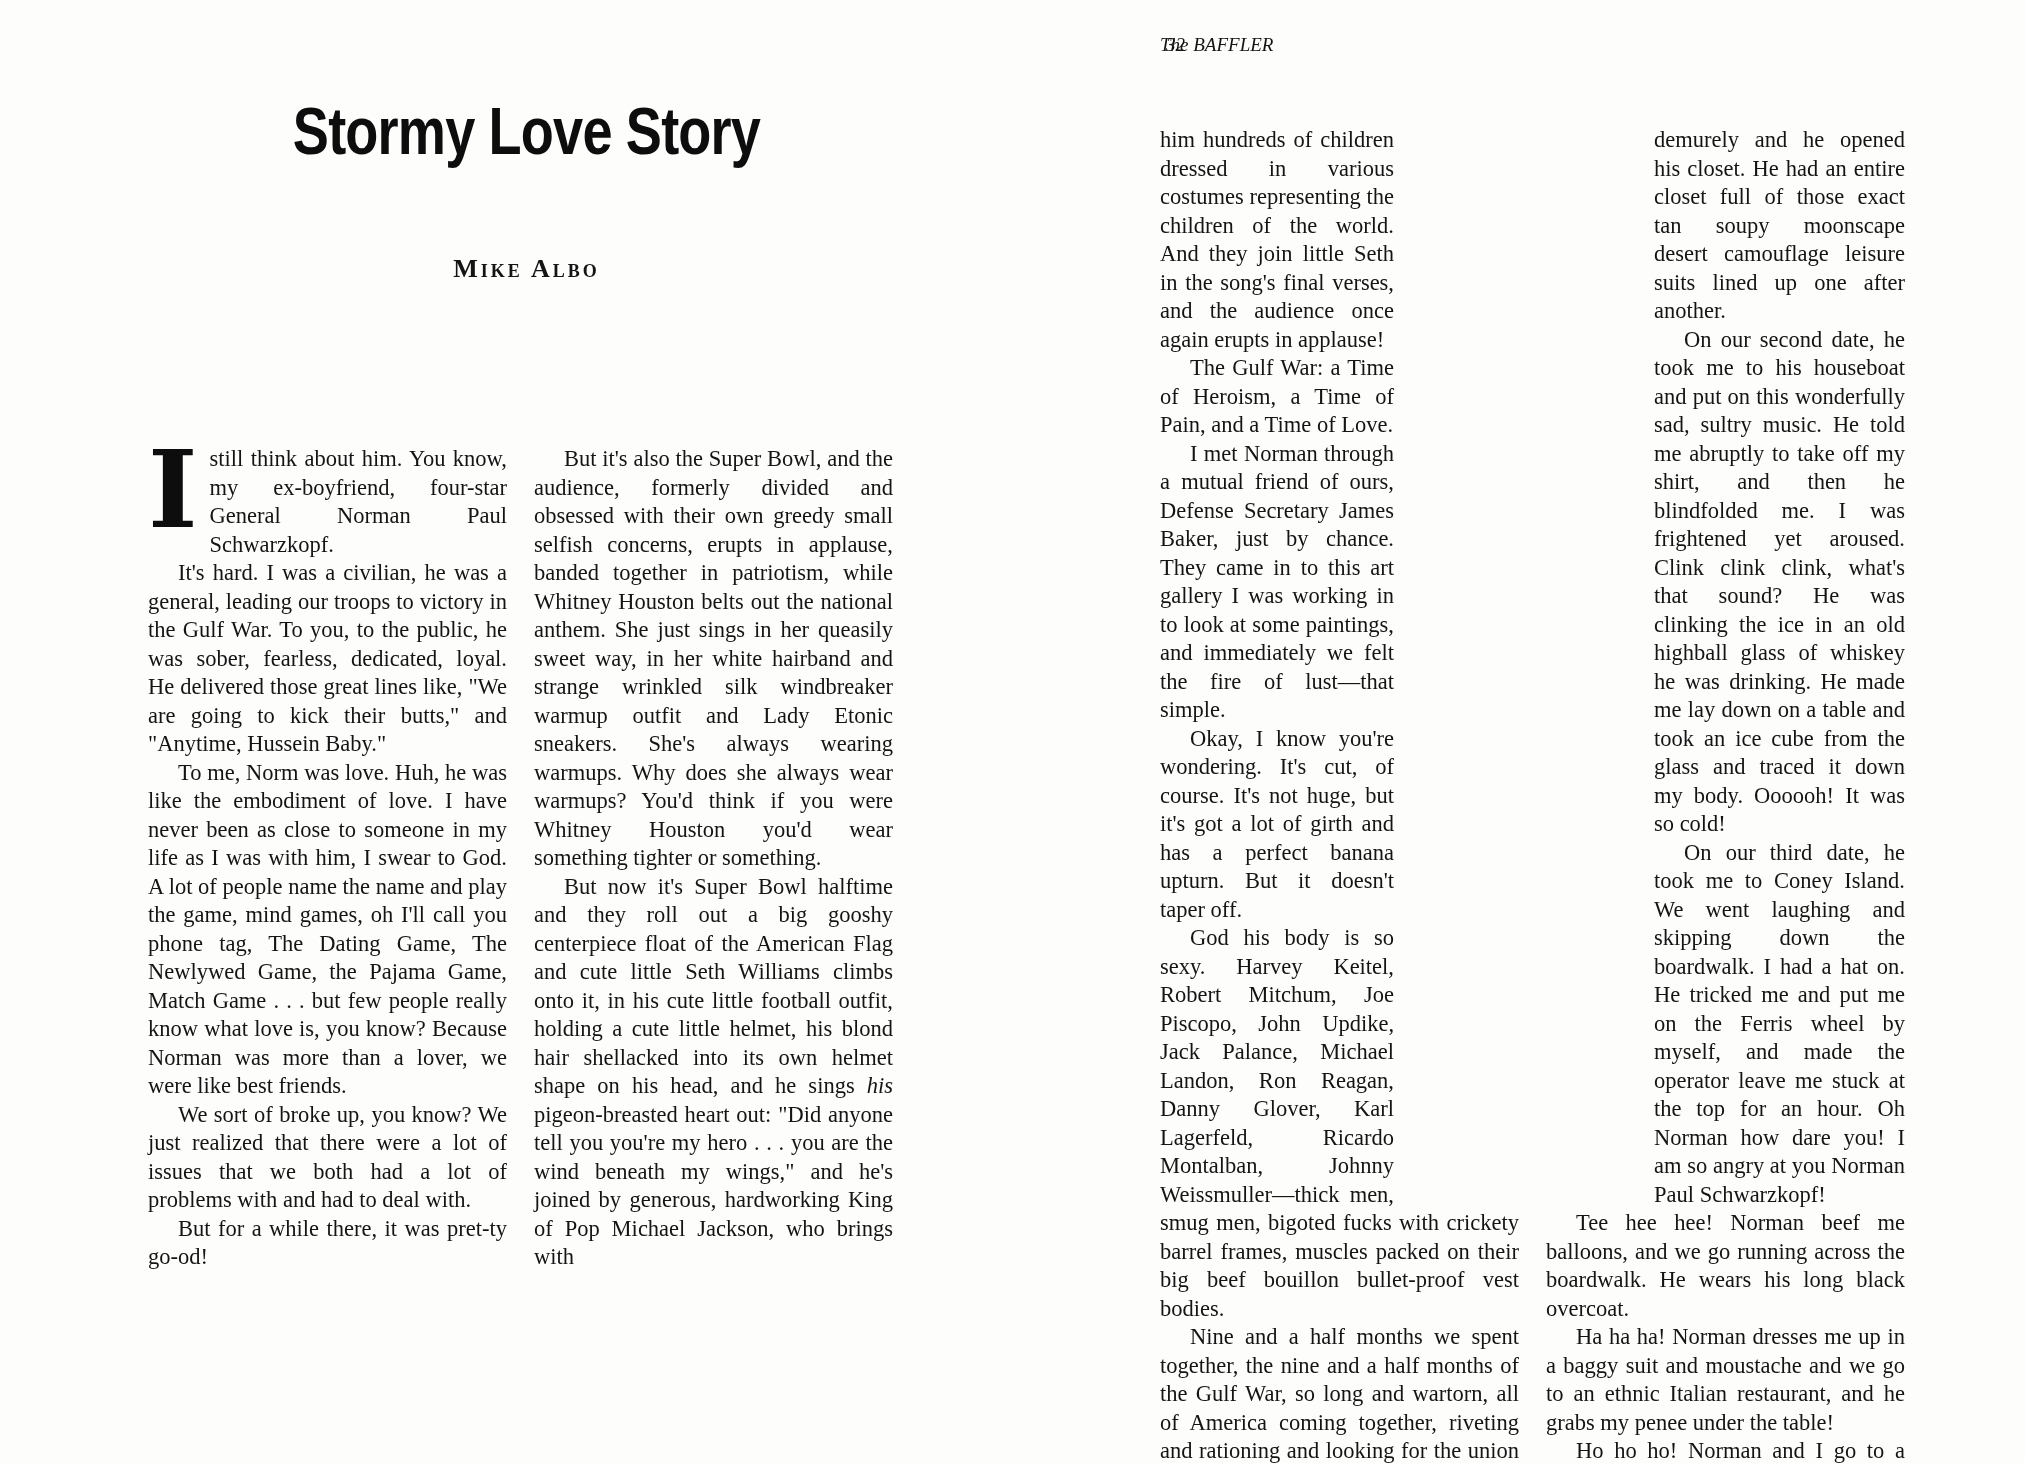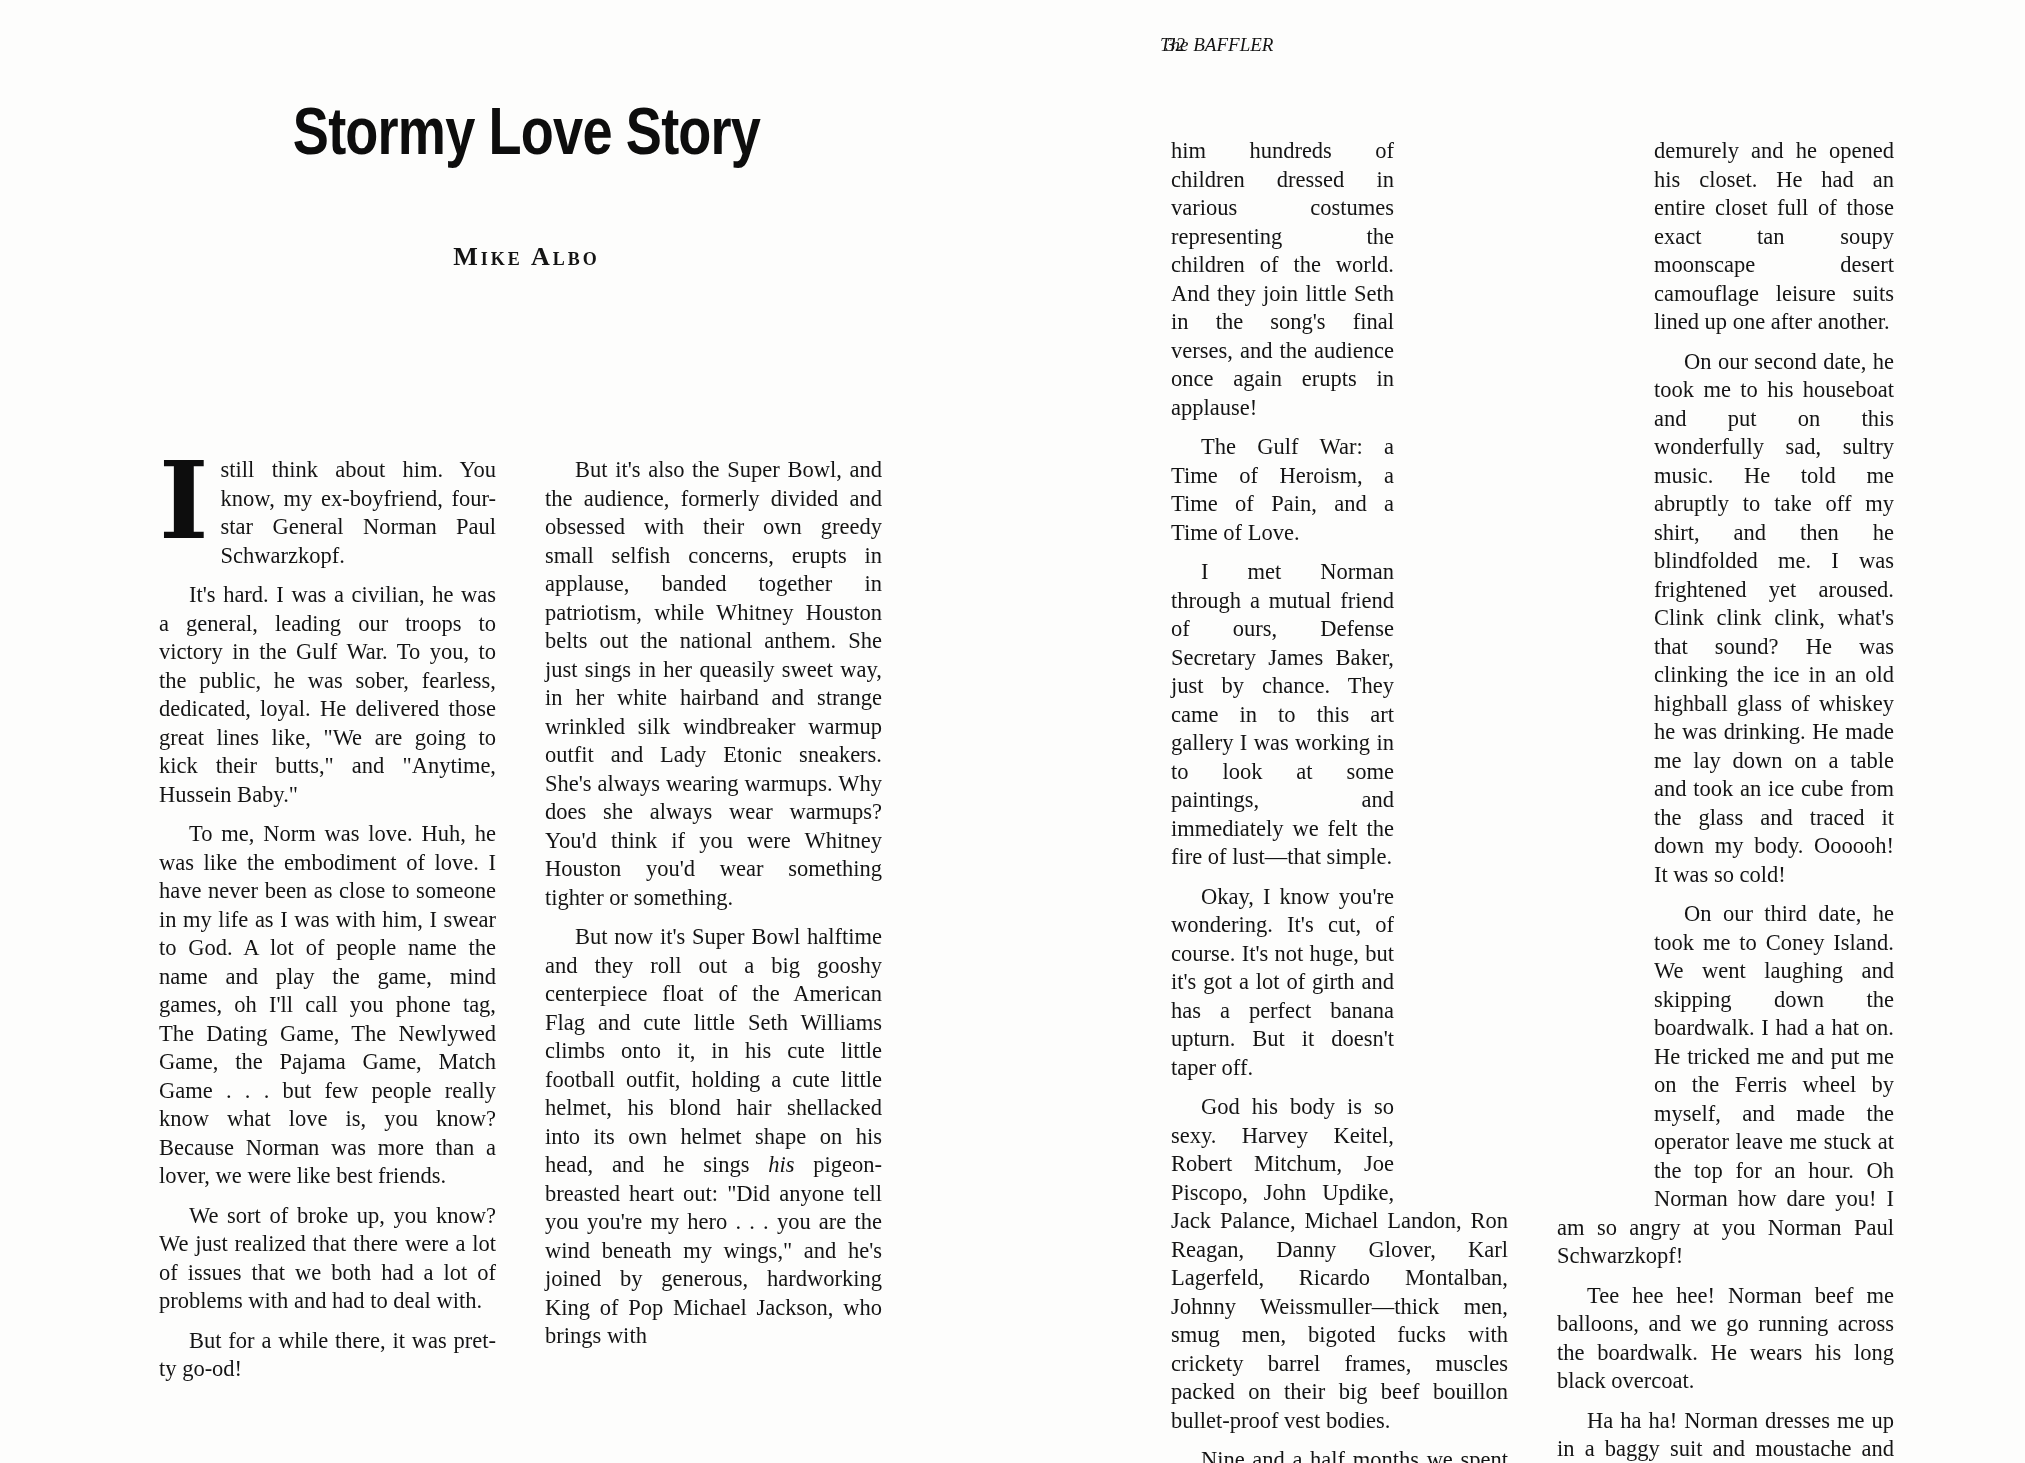--- a/index.html
+++ b/index.html
@@ -14,35 +14,35 @@
 
   .title {
     position:absolute; top:96px; left:0; width:100%;
     margin:0; text-align:center;
     font-family:"Liberation Sans", sans-serif;
     font-weight:bold; font-size:66px; line-height:70px; letter-spacing:-1px;
     transform:scaleX(0.82); transform-origin:50% 50%;
     color:#0d0d0d;
   }
   .byline {
-    position:absolute; top:242px; left:0; width:100%;
+    position:absolute; top:254px; left:0; width:100%;
     text-align:center; font-variant:small-caps; font-weight:bold;
     font-size:26px; letter-spacing:3px;
   }
 
   .pagehead { position:absolute; top:34px; left:0; width:100%; height:34px;
     font-style:italic; font-size:19px; }
   .pagenum  { position:absolute; left:6px; top:0; }
   .pubname  { position:absolute; left:0; width:100%; top:0; }
 
   .columns { position:absolute; left:0; width:100%; display:flex; gap:27px; }
   .page-left  .columns { top:445px; }
   .page-right .columns { top:126px; }
   .col { width:359px; text-align:justify; font-size:22.5px; line-height:28.5px; }
-  .col p { margin:11px; padding:0; }
+  .col p { margin:0; padding:0; }
   .col p.indent { text-indent:30px; }
   .col p.noindent { text-indent:0; }
 
   .dropcap {
     float:left;
     font-family:"DejaVu Serif", serif; font-weight:bold;
     font-size:106px; line-height:82px; padding:4px 12px 0 0; color:#0d0d0d;
   }
 
   

